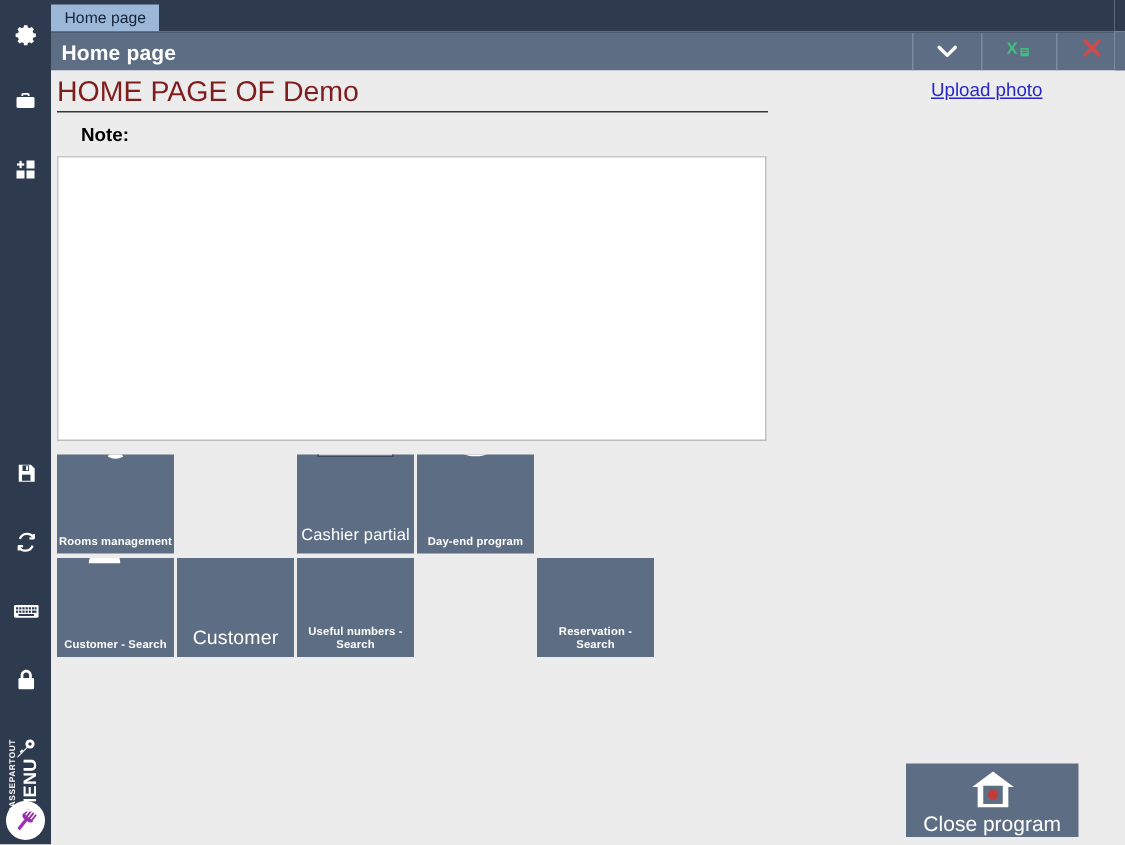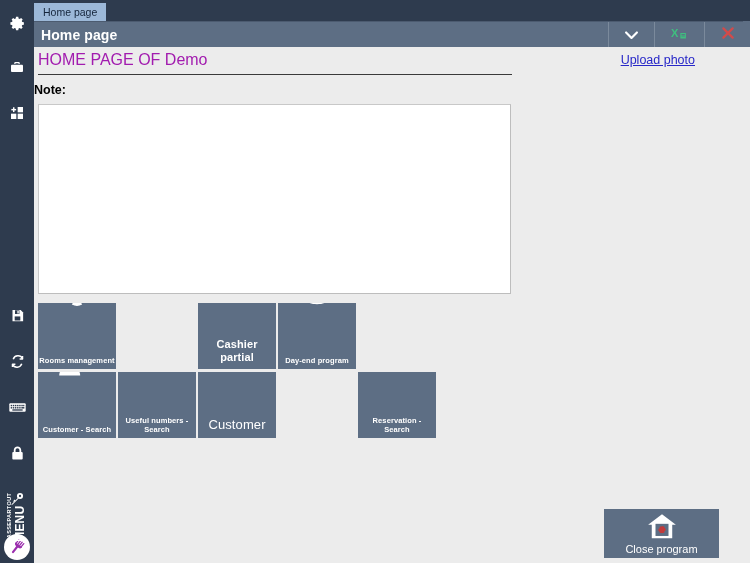--- a/index.html
+++ b/index.html
@@ -109,38 +109,38 @@
     position: absolute; left: 34px; top: 47px;
     width: 709px; height: 516px;
     background: #ececec;
   }
   #header-row {
     position: absolute; left: 4px; top: 4px;
     width: 700px; height: 24px;
   }
   #page-title {
     position: absolute; left: 0; top: 0;
-    font-size: 16px;
-    color: #a21caf;
+    font-size: 19px;
+    color: #7f1d1d;
   }
   #title-rule {
     position: absolute; left: 0; top: 23px;
     width: 474px; height: 1px;
     background: #3a3a3a;
   }
   #upload-photo {
     position: absolute; right: 43px; top: 2px;
     font-size: 12.5px;
     color: #2727c8;
     text-decoration: underline;
     cursor: pointer;
     margin-left: 44px;
   }
   #note-label {
-    position: absolute; left: 0; top: 36px;
+    position: absolute; left: 20px; top: 36px;
     font-size: 12.5px;
     font-weight: bold;
     color: #000000;
   }
   #note-input {
     position: absolute; left: 4px; top: 57px;
     width: 473px; height: 190px;
     background: #ffffff;
     border: 1px solid #c8c8c8;
     border-right-color: #bdbdbd;
@@ -194,21 +194,21 @@
     margin-top: 46px;
   }
   .tile-label.lg {
     font-size: 13px;
     font-weight: normal;
     line-height: 15px;
     padding-bottom: 4px;
   }
   .tile-label.md {
     font-size: 11px;
-    font-weight: bold;
+    font-weight: normal;
     line-height: 13px;
     padding-bottom: 3px;
     text-align: center;
   }
 
   
   #close-program {
     position: absolute; left: 570px; top: 462px;
     width: 115px; height: 49px;
     background: #5d6e84;
@@ -216,21 +216,21 @@
     display: flex; flex-direction: column;
     align-items: center; justify-content: flex-end;
     cursor: pointer;
     padding-bottom: 3px;
   }
   #close-program .cp-icon {
     flex: 1 1 auto;
     display: flex; align-items: center; justify-content: center;
   }
   #close-program .cp-label {
-    font-size: 11px;
+    font-size: 14px;
     line-height: 12px;
   }
 
   
   #scrollbar-track {
     position: absolute; right: 0; top: 0;
     width: 7px; height: 563px;
     background: #ececec;
   }
   #scrollbar-top {
@@ -478,43 +478,43 @@
               <circle cx="27.5" cy="12.5" r="8.2" fill="none" stroke="#ffffff" stroke-width="3.4"></circle>
               <circle cx="27.5" cy="12.5" r="5.2" fill="#5d6e84"></circle>
               <line x1="33.5" y1="18.5" x2="41" y2="26" stroke="#ffffff" stroke-width="4.4" stroke-linecap="round"></line>
             </svg>
           </div>
           <div class="tile-label">Customer - Search</div>
         </div>
 
         <div class="tile">
           <div class="tile-icon">
-            <svg width="42" height="38" viewBox="0 0 46 42" fill="#ffffff">
-              <path d="M4 11c6-6.5 13-9 19-9s13 2.5 19 9c1.4 1.6-3.2 7-5.4 5.4-2.2-1.6-4-2.7-4-4.6 0-1.4-3.6-2.4-9.6-2.4S13.4 10.4 13.4 11.8c0 1.9-1.8 3-4 4.6C7.2 18 2.6 12.6 4 11z"></path>
-              <circle cx="22" cy="28" r="8.4" fill="none" stroke="#ffffff" stroke-width="3.4"></circle>
-              <line x1="28.3" y1="34.3" x2="35" y2="40.8" stroke="#ffffff" stroke-width="4.4" stroke-linecap="round"></line>
-            </svg>
-          </div>
-          <div class="tile-label">Useful numbers - Search</div>
-        </div>
-
-        <div class="tile">
-          <div class="tile-icon">
             <svg width="42" height="36" viewBox="0 0 46 40" fill="#ffffff">
               <circle cx="26" cy="12.5" r="7.5"></circle>
               <path d="M12.5 37c0-7.2 6-12.5 13.5-12.5S39.5 29.8 39.5 37z"></path>
               <g transform="rotate(-42 17 24)">
                 <rect x="13.2" y="8" width="7.6" height="20" fill="#ffffff" stroke="#5d6e84" stroke-width="1.3"></rect>
                 <path d="M13.2 28h7.6l-3.8 6z" fill="#ffffff" stroke="#5d6e84" stroke-width="1.3"></path>
                 <line x1="17" y1="8" x2="17" y2="28" stroke="#5d6e84" stroke-width="1.1"></line>
                 <rect x="13.2" y="4.5" width="7.6" height="3.5" fill="#ffffff" stroke="#5d6e84" stroke-width="1.1"></rect>
               </g>
             </svg>
           </div>
           <div class="tile-label lg">Customer</div>
+        </div>
+
+        <div class="tile">
+          <div class="tile-icon">
+            <svg width="42" height="38" viewBox="0 0 46 42" fill="#ffffff">
+              <path d="M4 11c6-6.5 13-9 19-9s13 2.5 19 9c1.4 1.6-3.2 7-5.4 5.4-2.2-1.6-4-2.7-4-4.6 0-1.4-3.6-2.4-9.6-2.4S13.4 10.4 13.4 11.8c0 1.9-1.8 3-4 4.6C7.2 18 2.6 12.6 4 11z"></path>
+              <circle cx="22" cy="28" r="8.4" fill="none" stroke="#ffffff" stroke-width="3.4"></circle>
+              <line x1="28.3" y1="34.3" x2="35" y2="40.8" stroke="#ffffff" stroke-width="4.4" stroke-linecap="round"></line>
+            </svg>
+          </div>
+          <div class="tile-label">Useful numbers - Search</div>
         </div>
 
         <div class="tile empty"></div>
 
         <div class="tile">
           <div class="tile-icon">
             <svg width="38" height="36" viewBox="0 0 42 40" fill="#ffffff">
               <rect x="4" y="5" width="26" height="31" rx="2"></rect>
               <rect x="12.5" y="1.5" width="9" height="6" rx="2.4"></rect>
               <g fill="#5d6e84">

